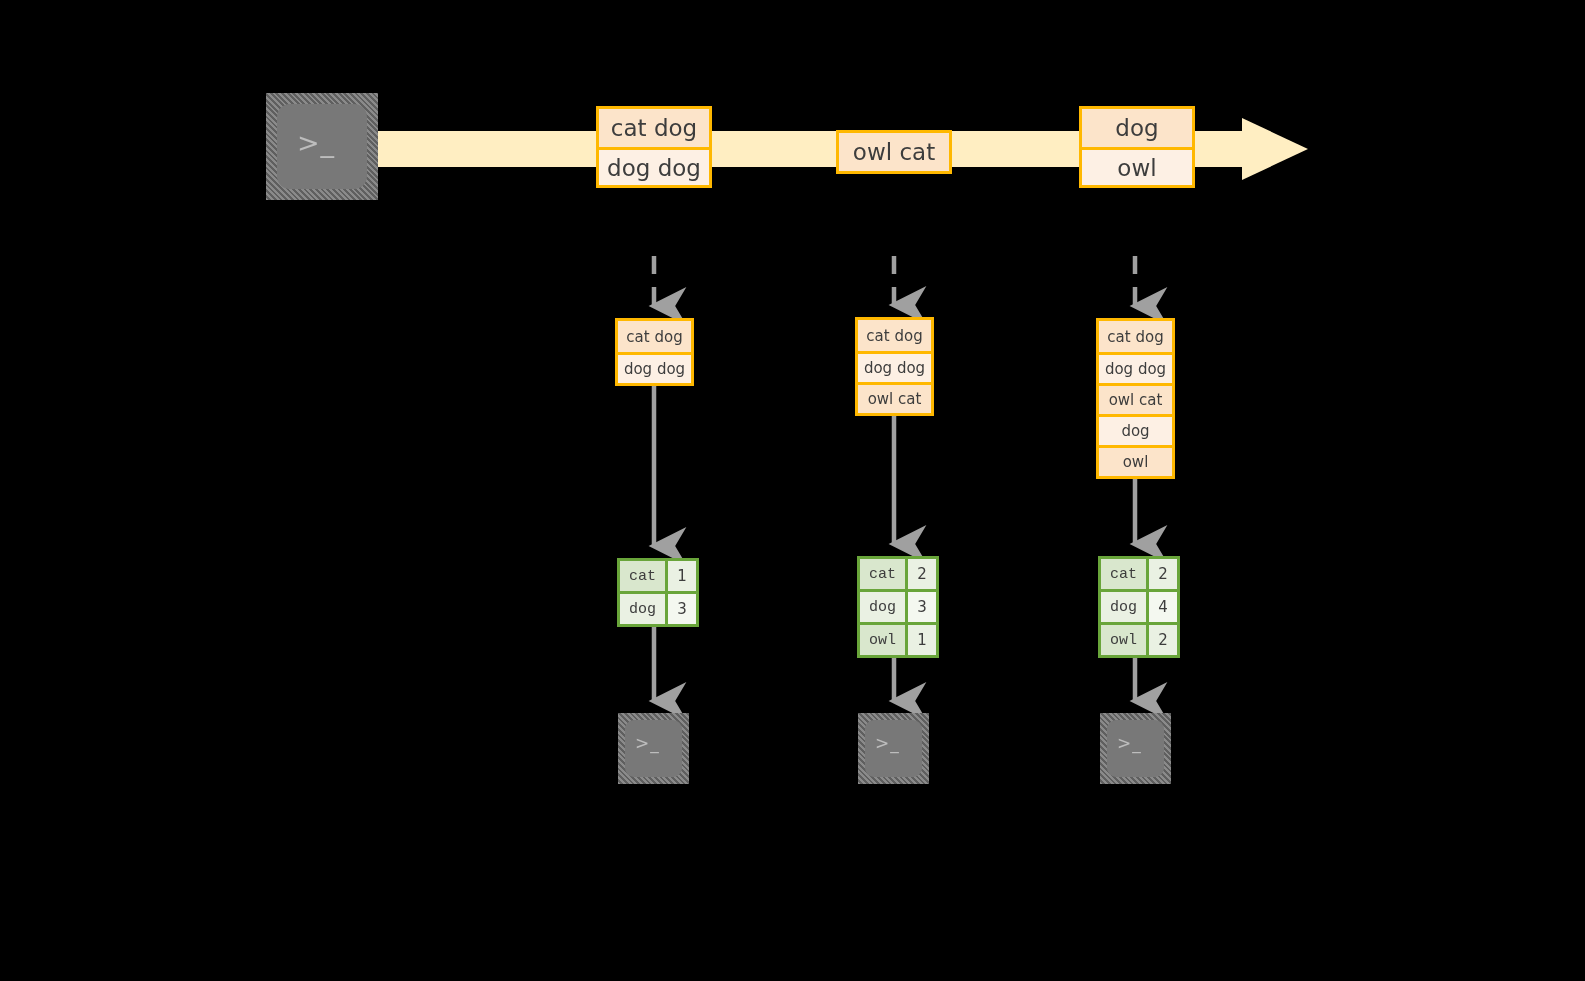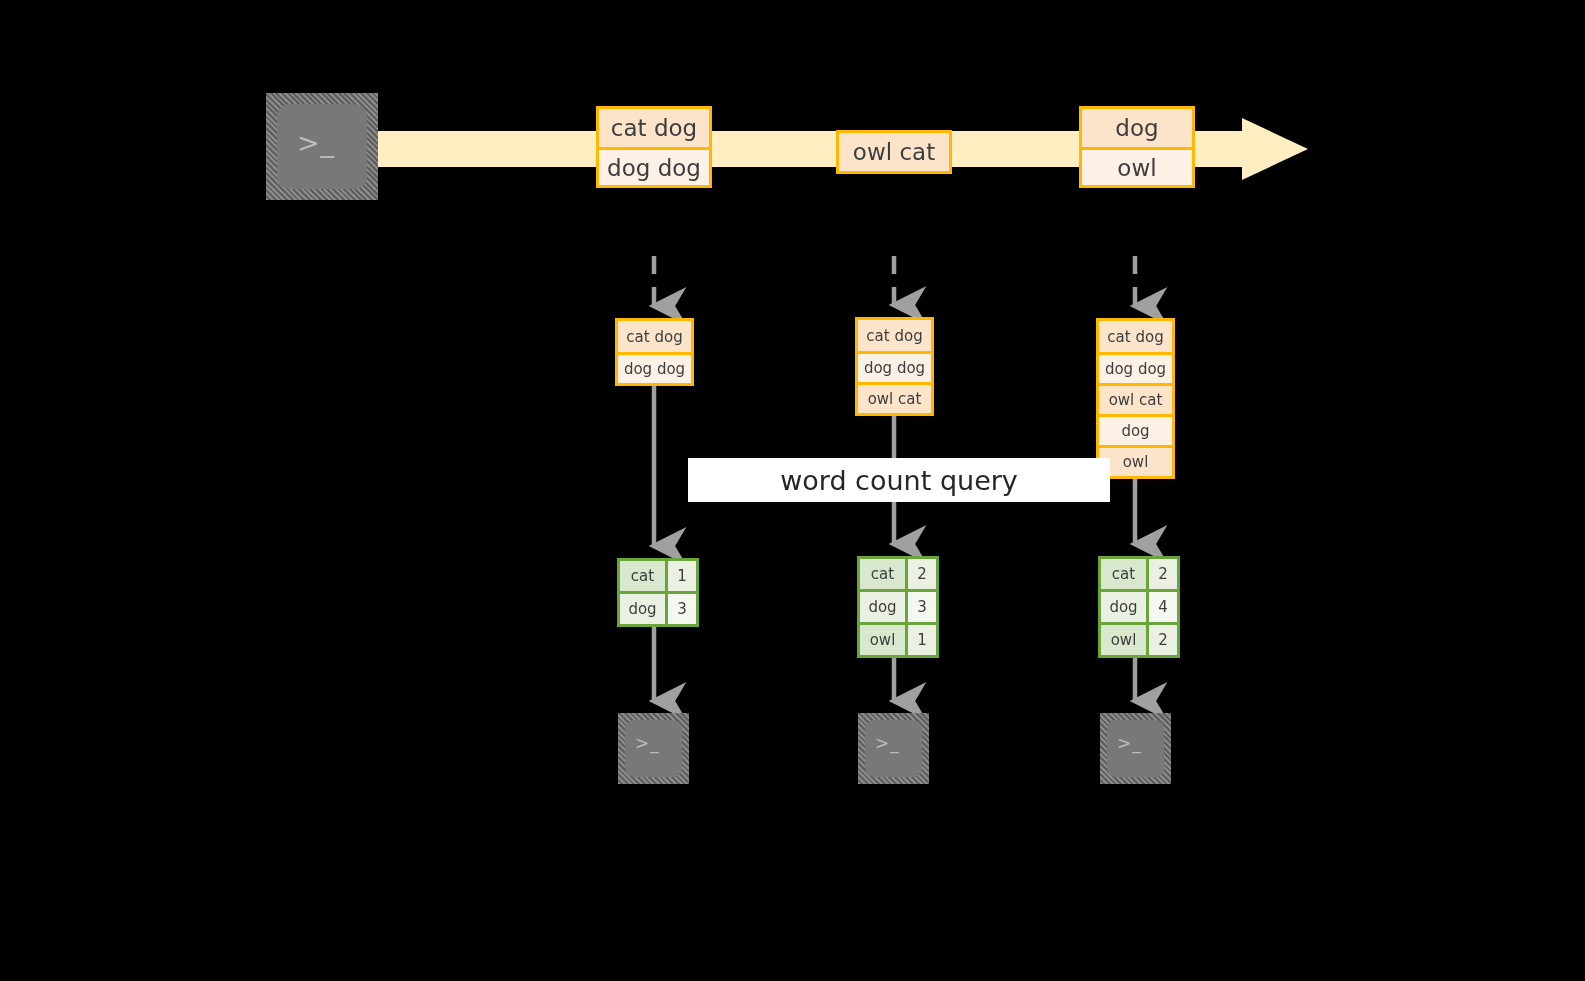--- a/index.html
+++ b/index.html
@@ -143,21 +143,21 @@
   .green .gc {
     box-sizing: border-box;
     height: 30px;
     display: flex;
     align-items: center;
     justify-content: center;
     font-size: 15px;
     color: #3d3d3d;
     white-space: nowrap;
   }
-  .green .gc.k { width: 48px; background: #d9e7cd; border-right: 3px solid #69a53a; }
+  .green .gc.k { width: 48px; background: #d9e7cd; border-right: 3px solid #69a53a; font-family: Liberation Mono, monospace; }
   .green .gc.v { width: 28px; background: #eaf1e3; }
   .green .grow.alt .gc.k { background: #eaf1e3; }
   .green .grow.alt .gc.v { background: #f4f8f0; }
 
   .green.g1 { left: 617px; top: 558px; }
   .green.g2 { left: 857px; top: 556px; }
   .green.g3 { left: 1098px; top: 556px; }
 
   
   .querylabel {
@@ -250,23 +250,20 @@
   </div>
 
   <div class="stack s3">
     <div class="cell dark">cat dog</div>
     <div class="cell light sep">dog dog</div>
     <div class="cell dark sep">owl cat</div>
     <div class="cell light sep">dog</div>
     <div class="cell dark sep">owl</div>
   </div>
 
-  <div class="querylabel">
-    <span>word count query</span>
-  </div>
 
   <div class="green g1">
     <div class="grow">
       <div class="gc k">cat</div>
       <div class="gc v">1</div>
     </div>
     <div class="grow sep alt">
       <div class="gc k">dog</div>
       <div class="gc v">3</div>
     </div>

